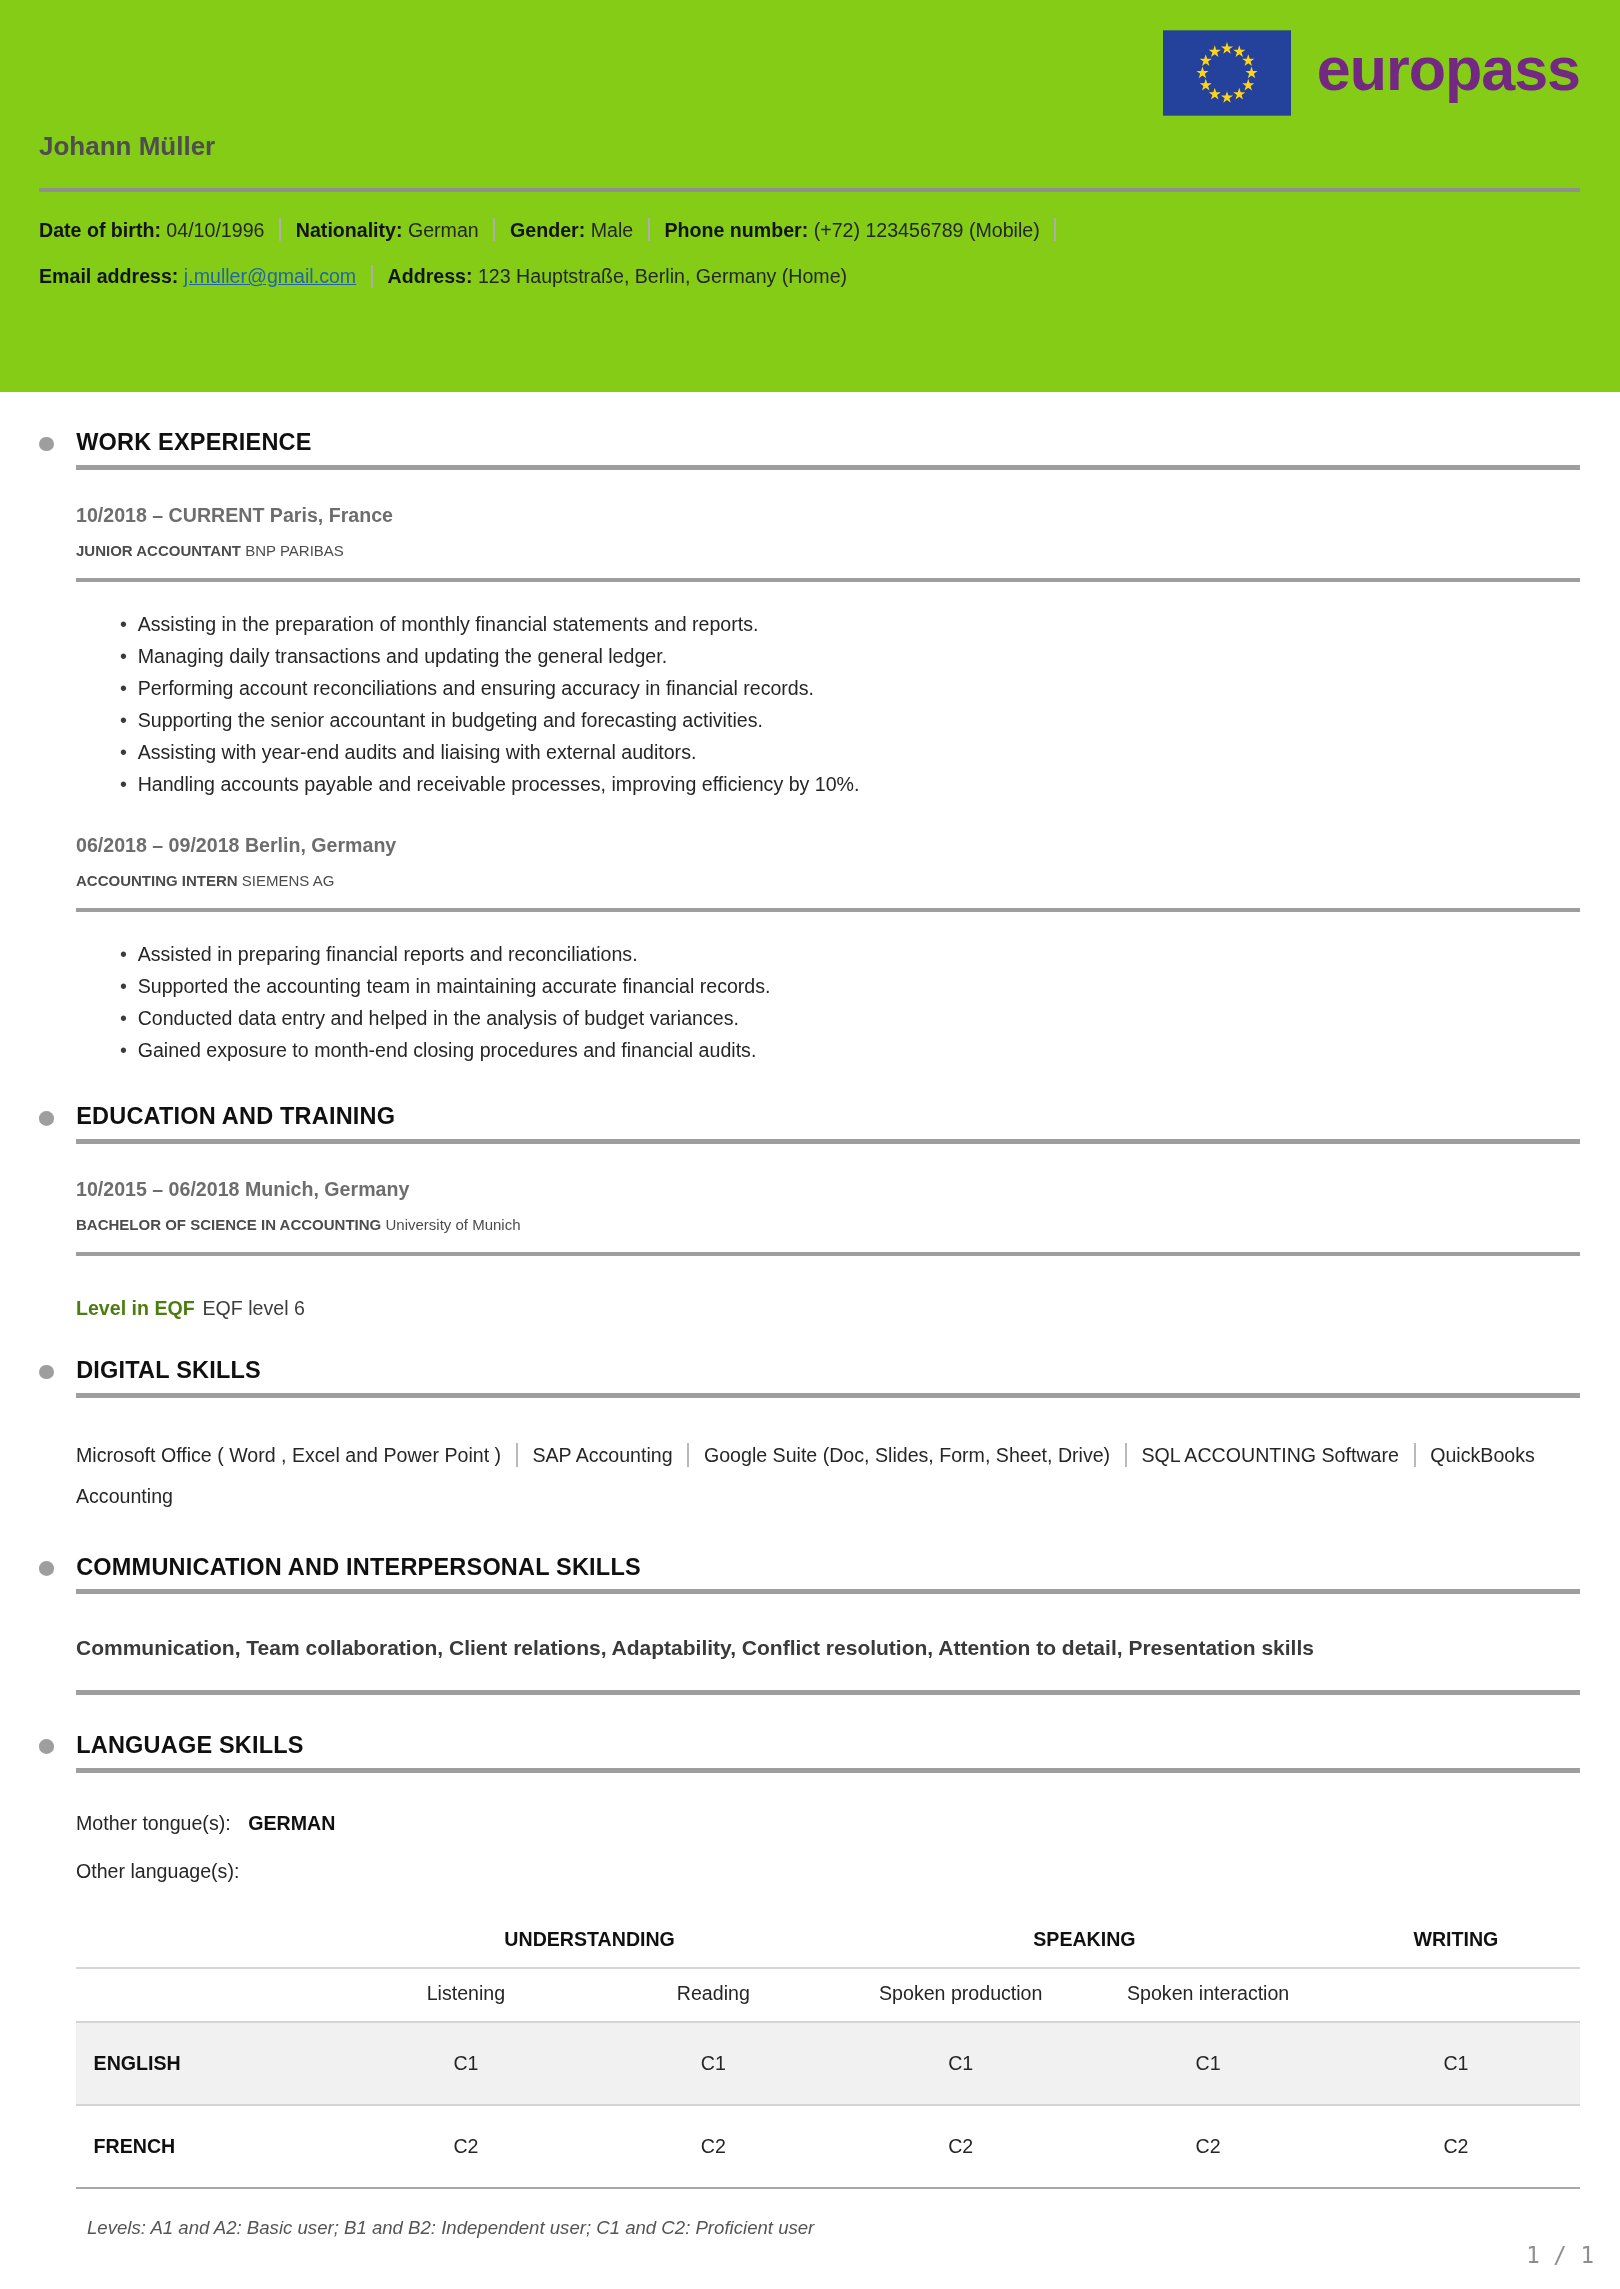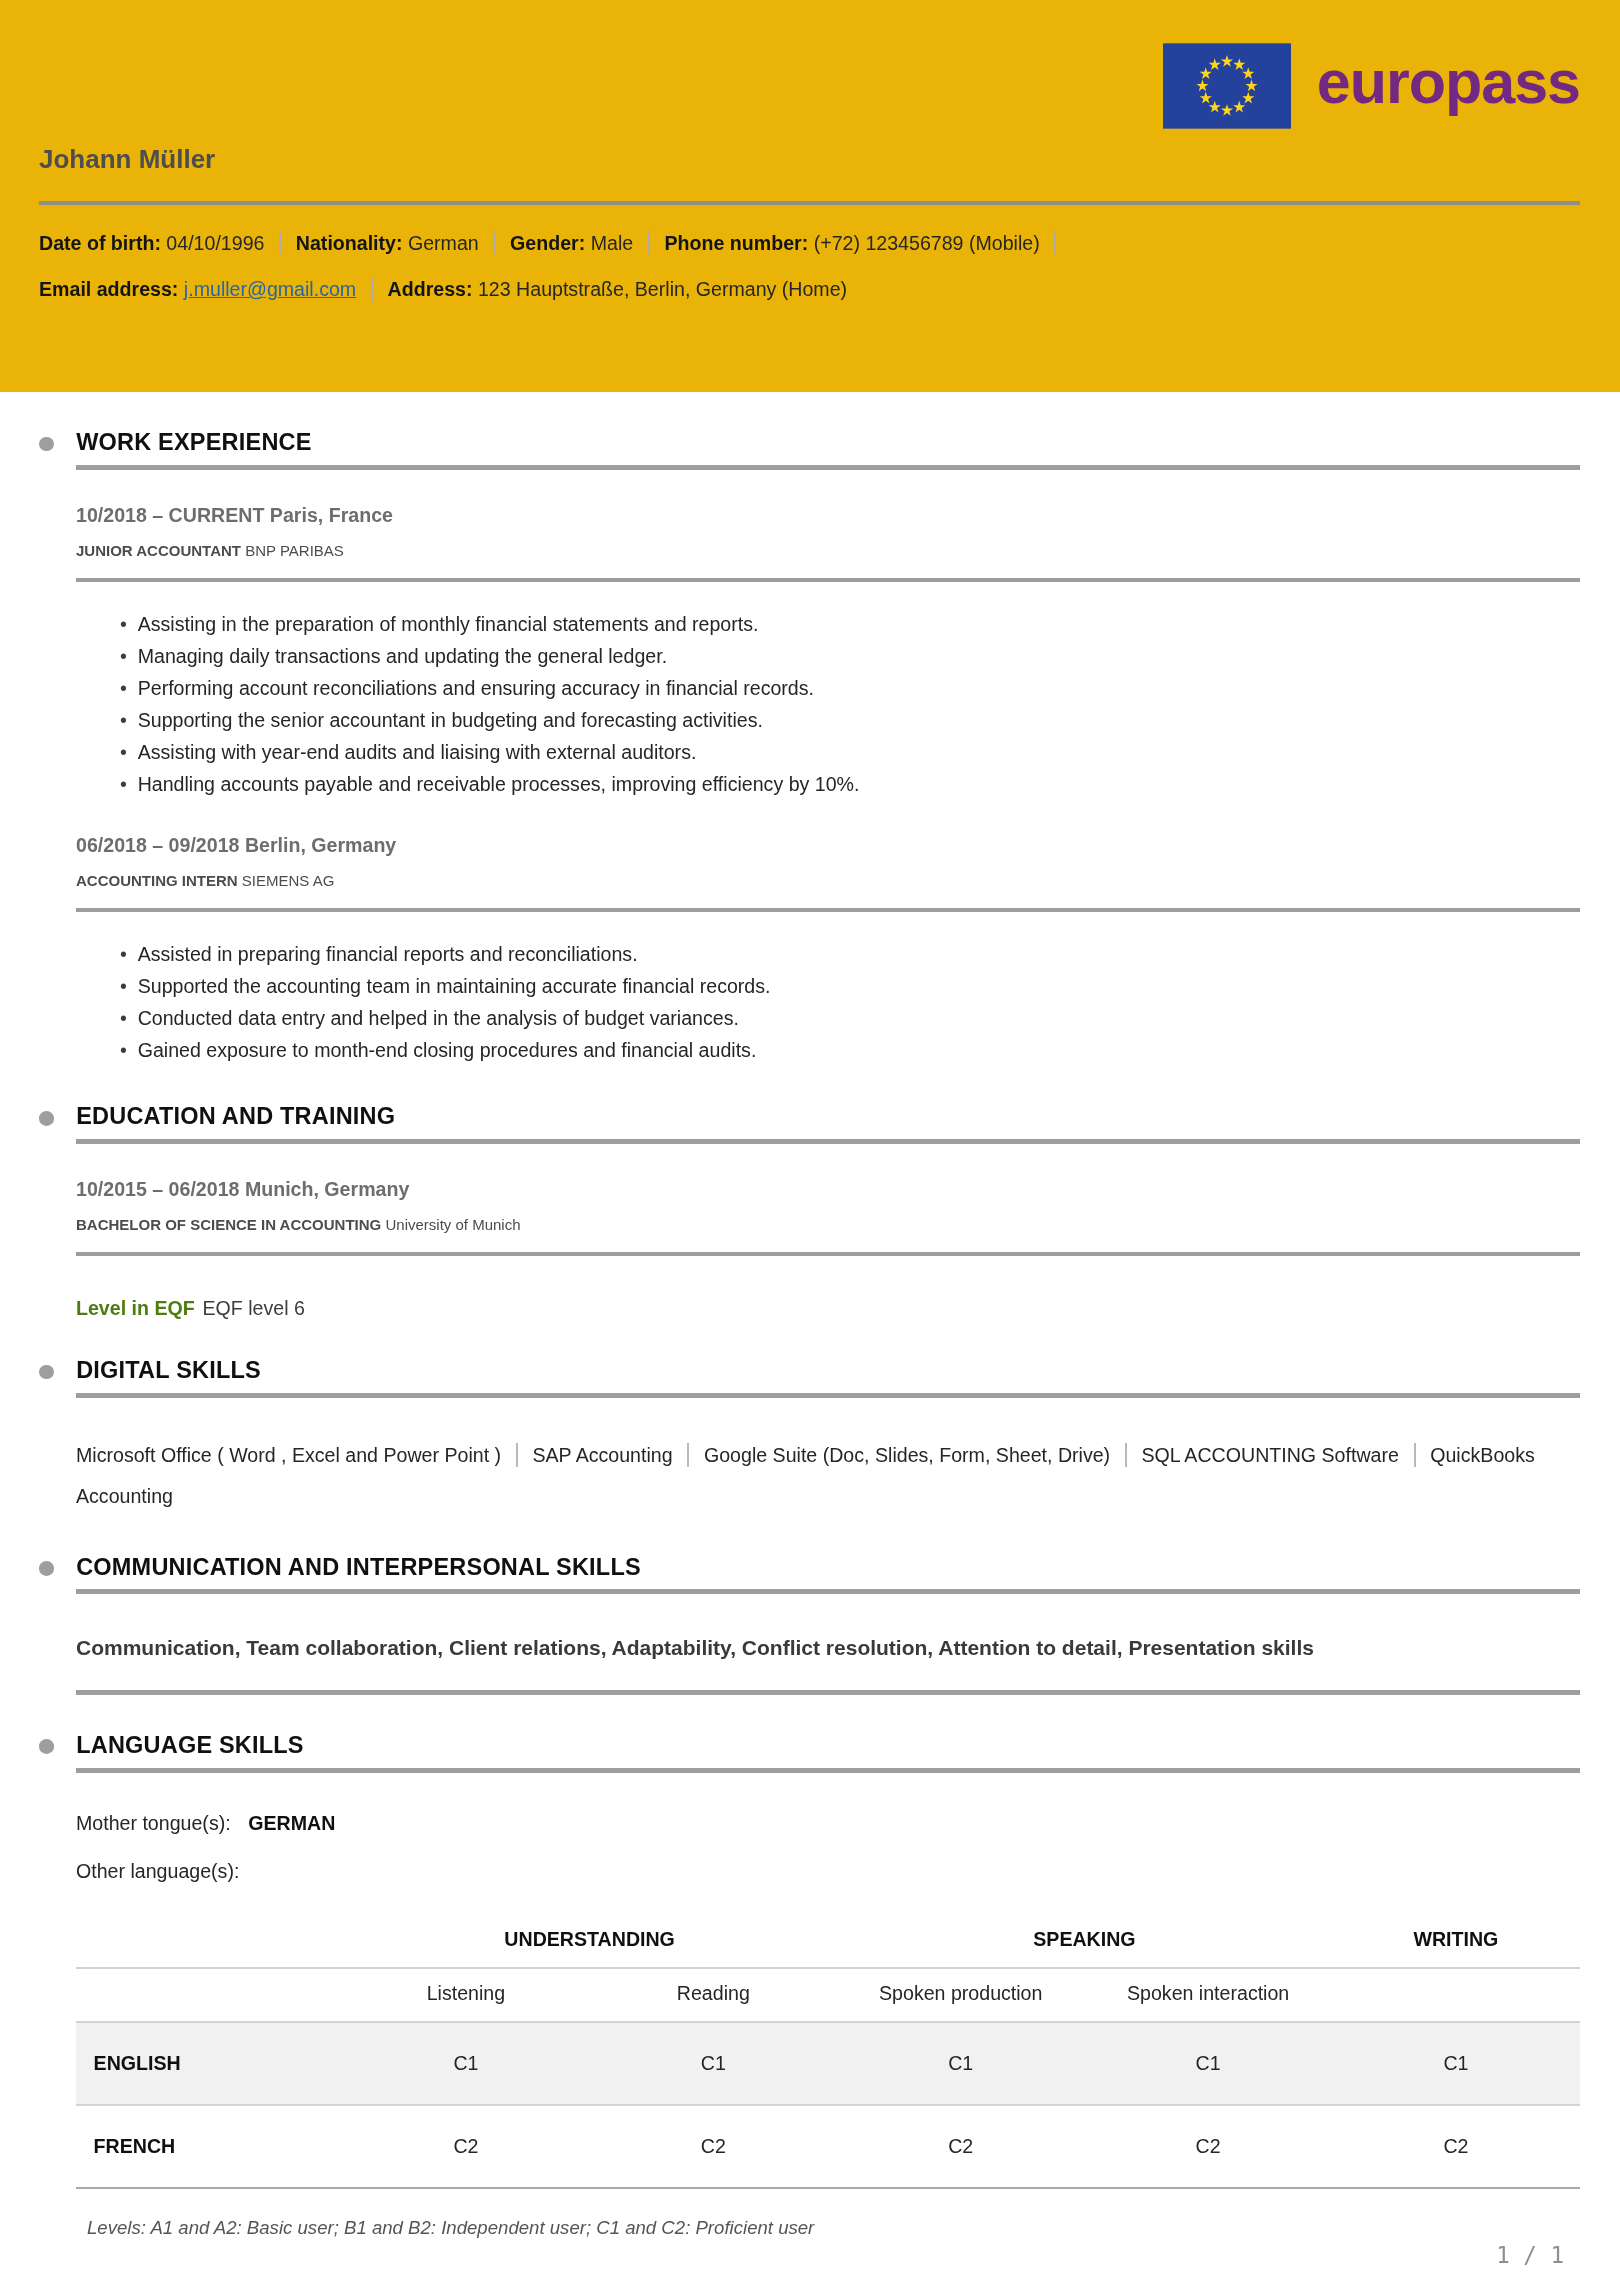--- a/index.html
+++ b/index.html
@@ -1,20 +1,20 @@
 <!DOCTYPE html>
 <html><head>
 <meta charset="utf-8">
 <title>CV</title>
 <style>
   html,body{margin:0;padding:0;background:#ffffff;}
   .page{width:1620px;height:2290px;position:relative;overflow:hidden;background:#ffffff;
         font-family:"Liberation Sans",sans-serif;color:#262626;}
   
-  .hdr{background:#eab308;height:392px;box-sizing:border-box;padding:42px 40px 0 39px;}
+  .hdr{background:#84cc16;height:392px;box-sizing:border-box;padding:29px 40px 0 39px;}
   .logo-row{display:flex;justify-content:flex-end;align-items:center;gap:25.5px;height:88px;}
   .flag{width:128px;height:86px;display:block;}
   .logo-text{font-size:61px;font-weight:700;color:#732982;line-height:1;letter-spacing:-1px;
              transform:translateY(-3.9px);}
   .name{font-size:26px;font-weight:700;color:#4e4e4e;margin:13.7px 0 0 0;}
   .hdr-rule{height:3.9px;background:#8f8f8f;margin-top:26.5px;}
   .contact{margin-top:23.5px;font-size:19.6px;color:#262626;}
   .contact .line{margin:0 0 17.6px 0;line-height:29px;}
   .contact b{font-weight:700;color:#141414;}
   .sep{display:inline-block;width:2px;height:23.5px;background:#adadad;margin:0 14.7px;vertical-align:-4.9px;}
@@ -48,21 +48,21 @@
   table.lang{width:100%;border-collapse:collapse;margin-top:45px;}
   table.lang th,table.lang td{font-size:19.6px;text-align:center;}
   tr.group th{font-weight:700;color:#101010;padding:0 0 15.7px 0;border-bottom:2px solid #d4d4d4;}
   tr.sub td{color:#262626;padding:13.7px 0 15.7px 0;border-bottom:2px solid #d4d4d4;}
   tr.lrow td{padding:29px 0;border-bottom:2px solid #d4d4d4;color:#262626;}
   tr.lrow td.lang-name{font-weight:700;color:#101010;text-align:left;padding-left:17.6px;}
   tr.lrow.shade{background:#f1f1f1;padding-left:40px;}
   tr.lrow.last td{border-bottom:2.9px solid #a8a8a8;}
   .footnote{margin-top:27.4px;font-size:18.6px;font-style:italic;color:#555555;margin-left:11px;}
   
-  .page-num{position:absolute;right:56px;bottom:21.6px;font-family:"DejaVu Sans Mono",monospace;
+  .page-num{position:absolute;right:26px;bottom:21.6px;font-family:"DejaVu Sans Mono",monospace;
             font-size:22.5px;color:#8f8f8f;}
 </style>
 </head>
 <body>
 
 <div class="page">
 
   <div class="hdr">
     <div class="logo-row">
       <svg class="flag" viewBox="0 0 60 40">

